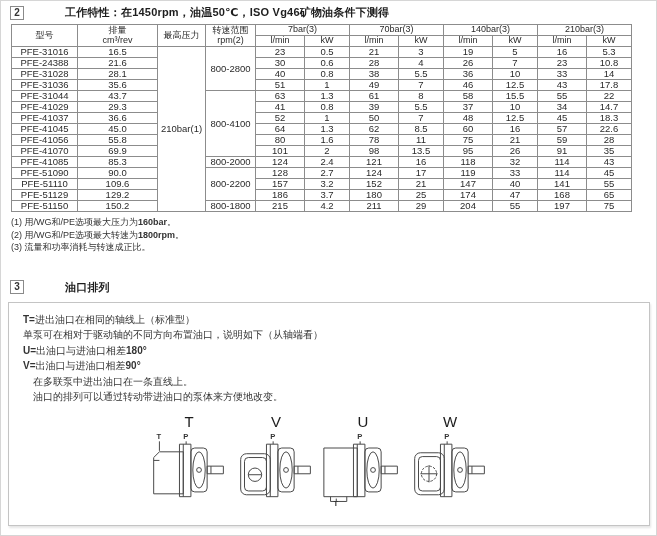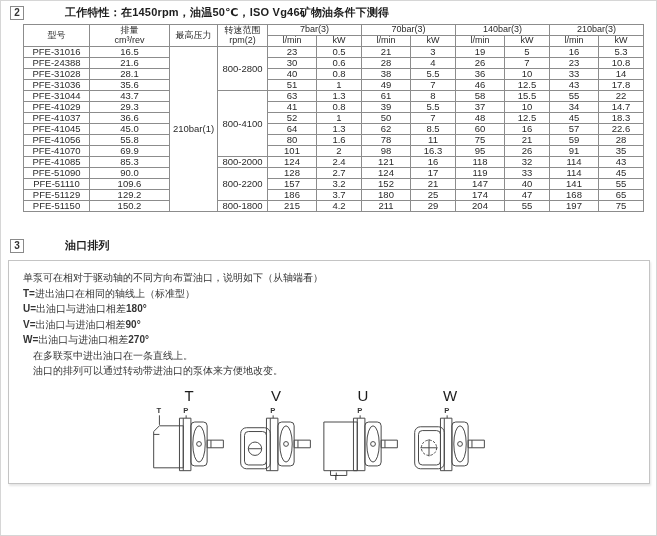--- a/index.html
+++ b/index.html
@@ -6,21 +6,21 @@
   html,body { width:657px; height:536px; background:#fff; }
   body { font-family:"Liberation Sans","DejaVu Sans",sans-serif; color:#222; position:relative; overflow:hidden; }
   .page { position:absolute; inset:0; border:1px solid #d6d6d6; background:#fff; padding:4px 0 0 0; }
 
   
   .sec-head { display:flex; align-items:center; gap:5px; margin-left:9px; }
   .sec-num { display:inline-block; width:14px; height:14px; border:1px solid #8a8a8a; font-size:10px; line-height:12px; text-align:center; font-weight:bold; color:#333; flex:0 0 auto; }
   .sec-title { font-size:11px; font-weight:bold; color:#1d1d1d; letter-spacing:0.2px;margin-left:36px; }
 
   
-  table.spec { border-collapse:collapse; margin:4px 0 0 22px; width:620px; table-layout:fixed; border:1.5px solid #777; }
+  table.spec { border-collapse:collapse; margin:4px 0 0 10px; width:620px; table-layout:fixed; border:1.5px solid #777; }
   table.spec th, table.spec td { border:1px solid #8c8c8c; font-weight:normal; text-align:center; font-size:9.5px; line-height:10px; height:11px; padding:0 1px; color:#2a2a2a; white-space:nowrap; overflow:hidden; }
   table.spec thead th { font-size:9px; line-height:9.5px; }
   table.spec thead .two-line div { line-height:9.5px; }
 
   
   .footnotes { margin:4px 0 0 10px; font-size:9px; line-height:12.5px; color:#333; }
   .footnotes b { font-weight:bold; }
 
   
   .sec3-head { margin-top:26px; }
@@ -201,21 +201,21 @@
           <td>21</td>
           <td>59</td>
           <td>28</td>
         </tr>
         <tr>
           <td>PFE-41070</td>
           <td>69.9</td>
           <td>101</td>
           <td>2</td>
           <td>98</td>
-          <td>16.3</td>
+          <td>13.5</td>
           <td>95</td>
           <td>26</td>
           <td>91</td>
           <td>35</td>
         </tr>
         <tr>
           <td>PFE-41085</td>
           <td>85.3</td>
           <td rowspan="1">800-2000</td>
           <td>124</td>
@@ -273,32 +273,36 @@
           <td>211</td>
           <td>29</td>
           <td>204</td>
           <td>55</td>
           <td>197</td>
           <td>75</td>
         </tr>
       </tbody>
   </table>
 
+  <div class="footnotes">
+    <div><span>(1) 用/WG和/PE选项最大压力为</span><b>160bar</b><span>。</span></div>
+    <div><span>(2) 用/WG和/PE选项最大转速为</span><b>1800rpm</b><span>。</span></div>
+    <div><span>(3) 流量和功率消耗与转速成正比。</span><b></b><span></span></div>
+  </div>
 
   <div class="sec-head sec3-head">
     <span class="sec-num">3</span>
     <span class="sec-title">油口排列</span>
   </div>
 
   <div class="sec3-box">
+    <div class="port-line"><span class="pl-pre">T=</span><span>进出油口在相同的轴线上（标准型）</span><span class="pl-bold"></span></div>
     <div class="port-line">单泵可在相对于驱动轴的不同方向布置油口，说明如下（从轴端看）</div>
-    <div class="port-line"><span class="pl-pre">T=</span><span>进出油口在相同的轴线上（标准型）</span><span class="pl-bold"></span></div>
     <div class="port-line"><span class="pl-pre">U=</span><span>出油口与进油口相差</span><span class="pl-bold">180°</span></div>
     <div class="port-line"><span class="pl-pre">V=</span><span>出油口与进油口相差</span><span class="pl-bold">90°</span></div>
-    <div class="port-line"><span class="pl-pre">W=</span><span>出油口与进油口相差</span><span class="pl-bold">270°</span></div>
     <div class="port-note">在多联泵中进出油口在一条直线上。</div>
     <div class="port-note">油口的排列可以通过转动带进油口的泵体来方便地改变。</div>
 
     <div class="diagrams">
 
       <div class="fig">
         <div class="fig-letter">T</div>
         <svg width="84" height="78" viewBox="0 0 88 78" fill="none" stroke="#4a4a4a" stroke-width="1">
           <text x="10" y="8" font-size="8" font-weight="bold" fill="#333" stroke="none">T</text>
           <text x="38" y="8" font-size="8" font-weight="bold" fill="#333" stroke="none">P</text>

